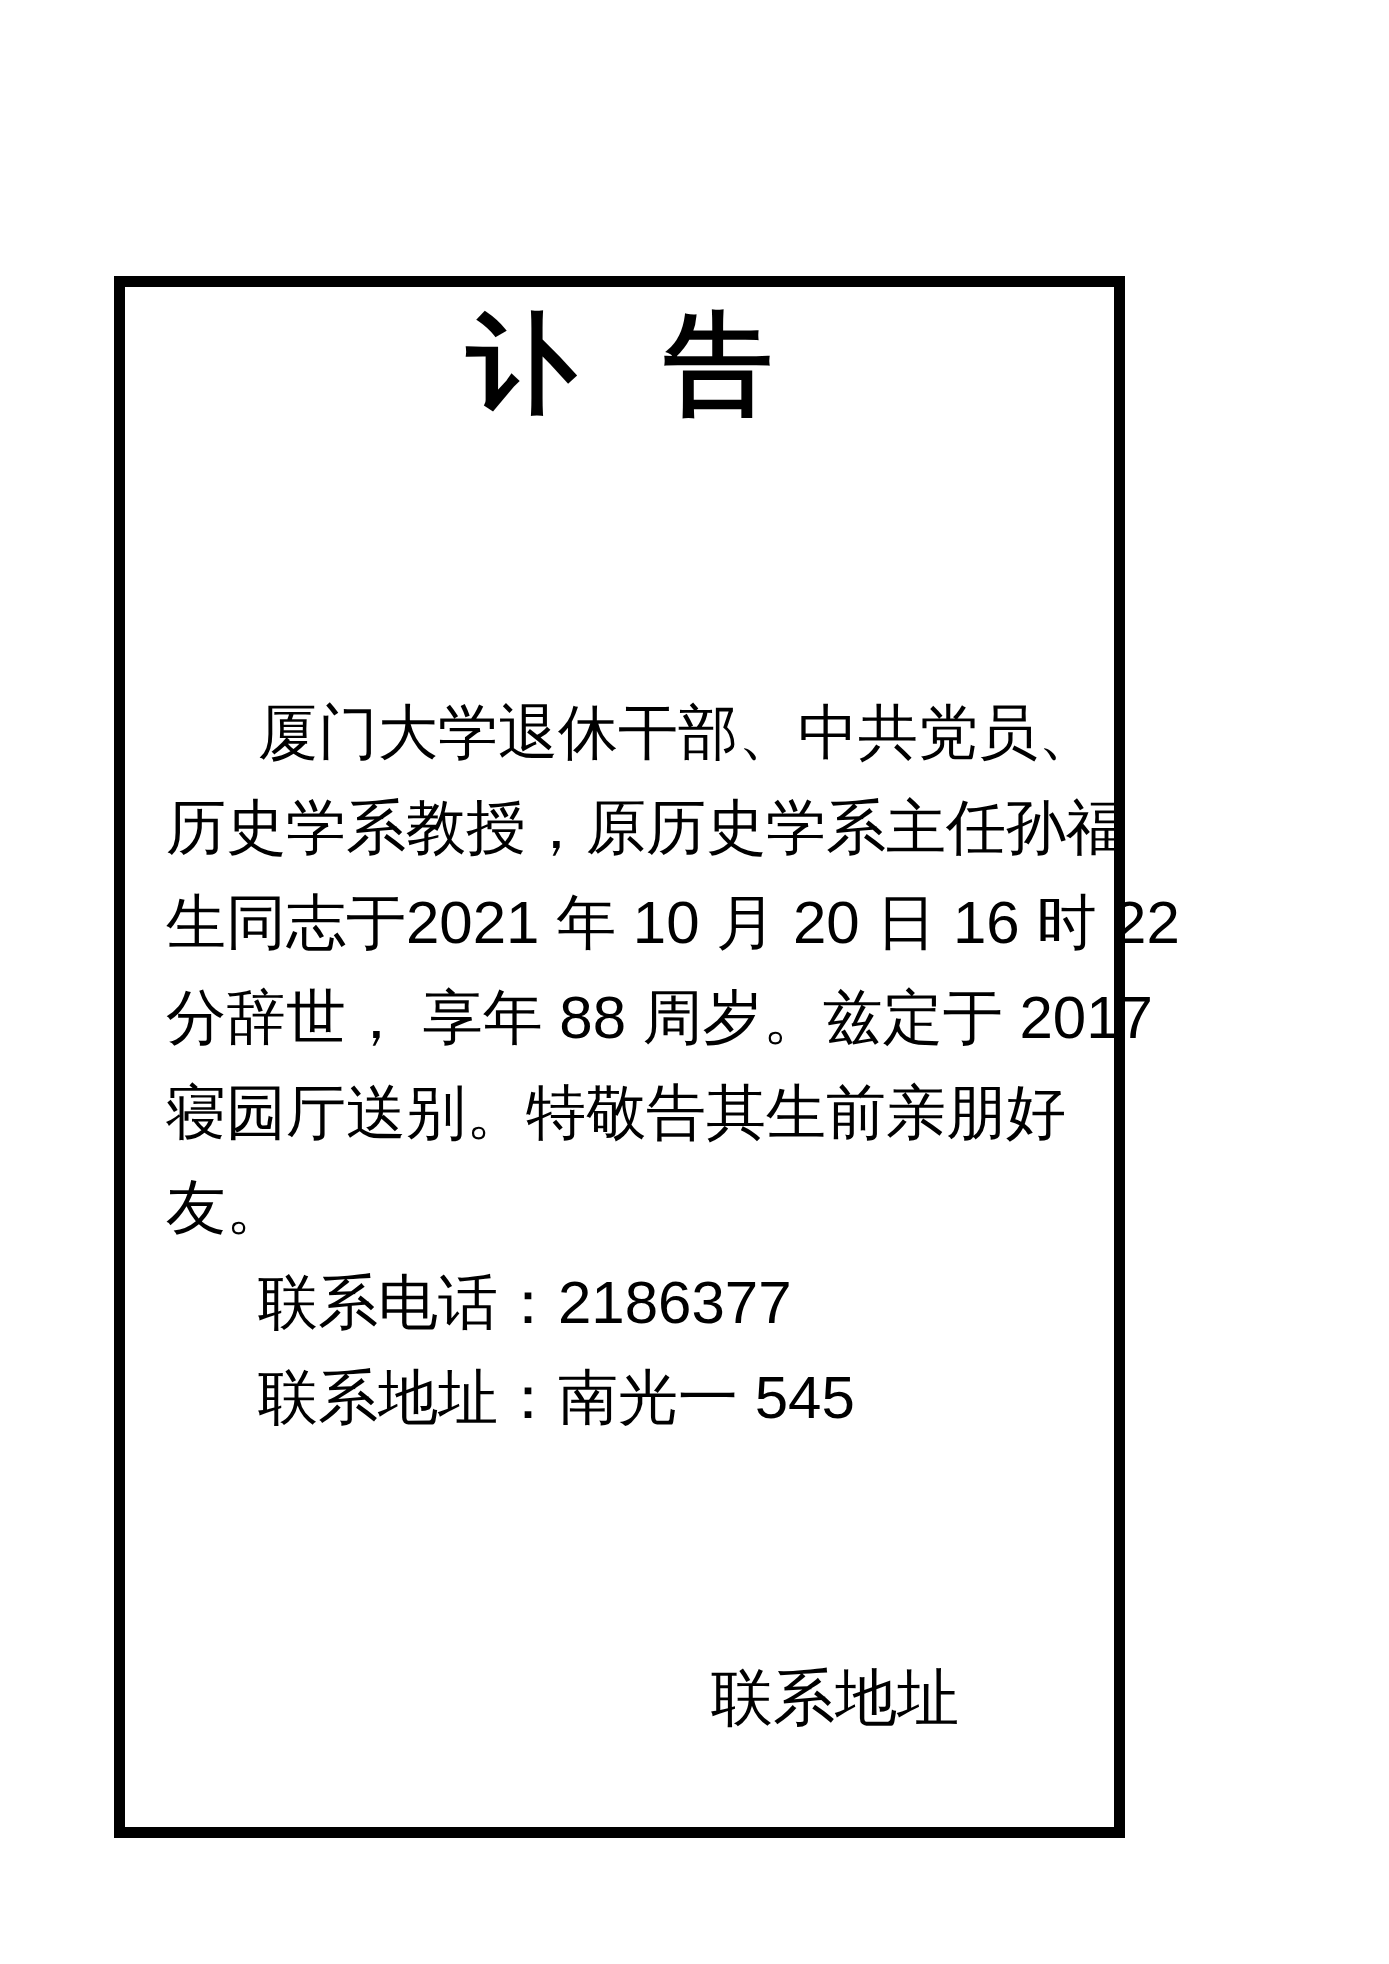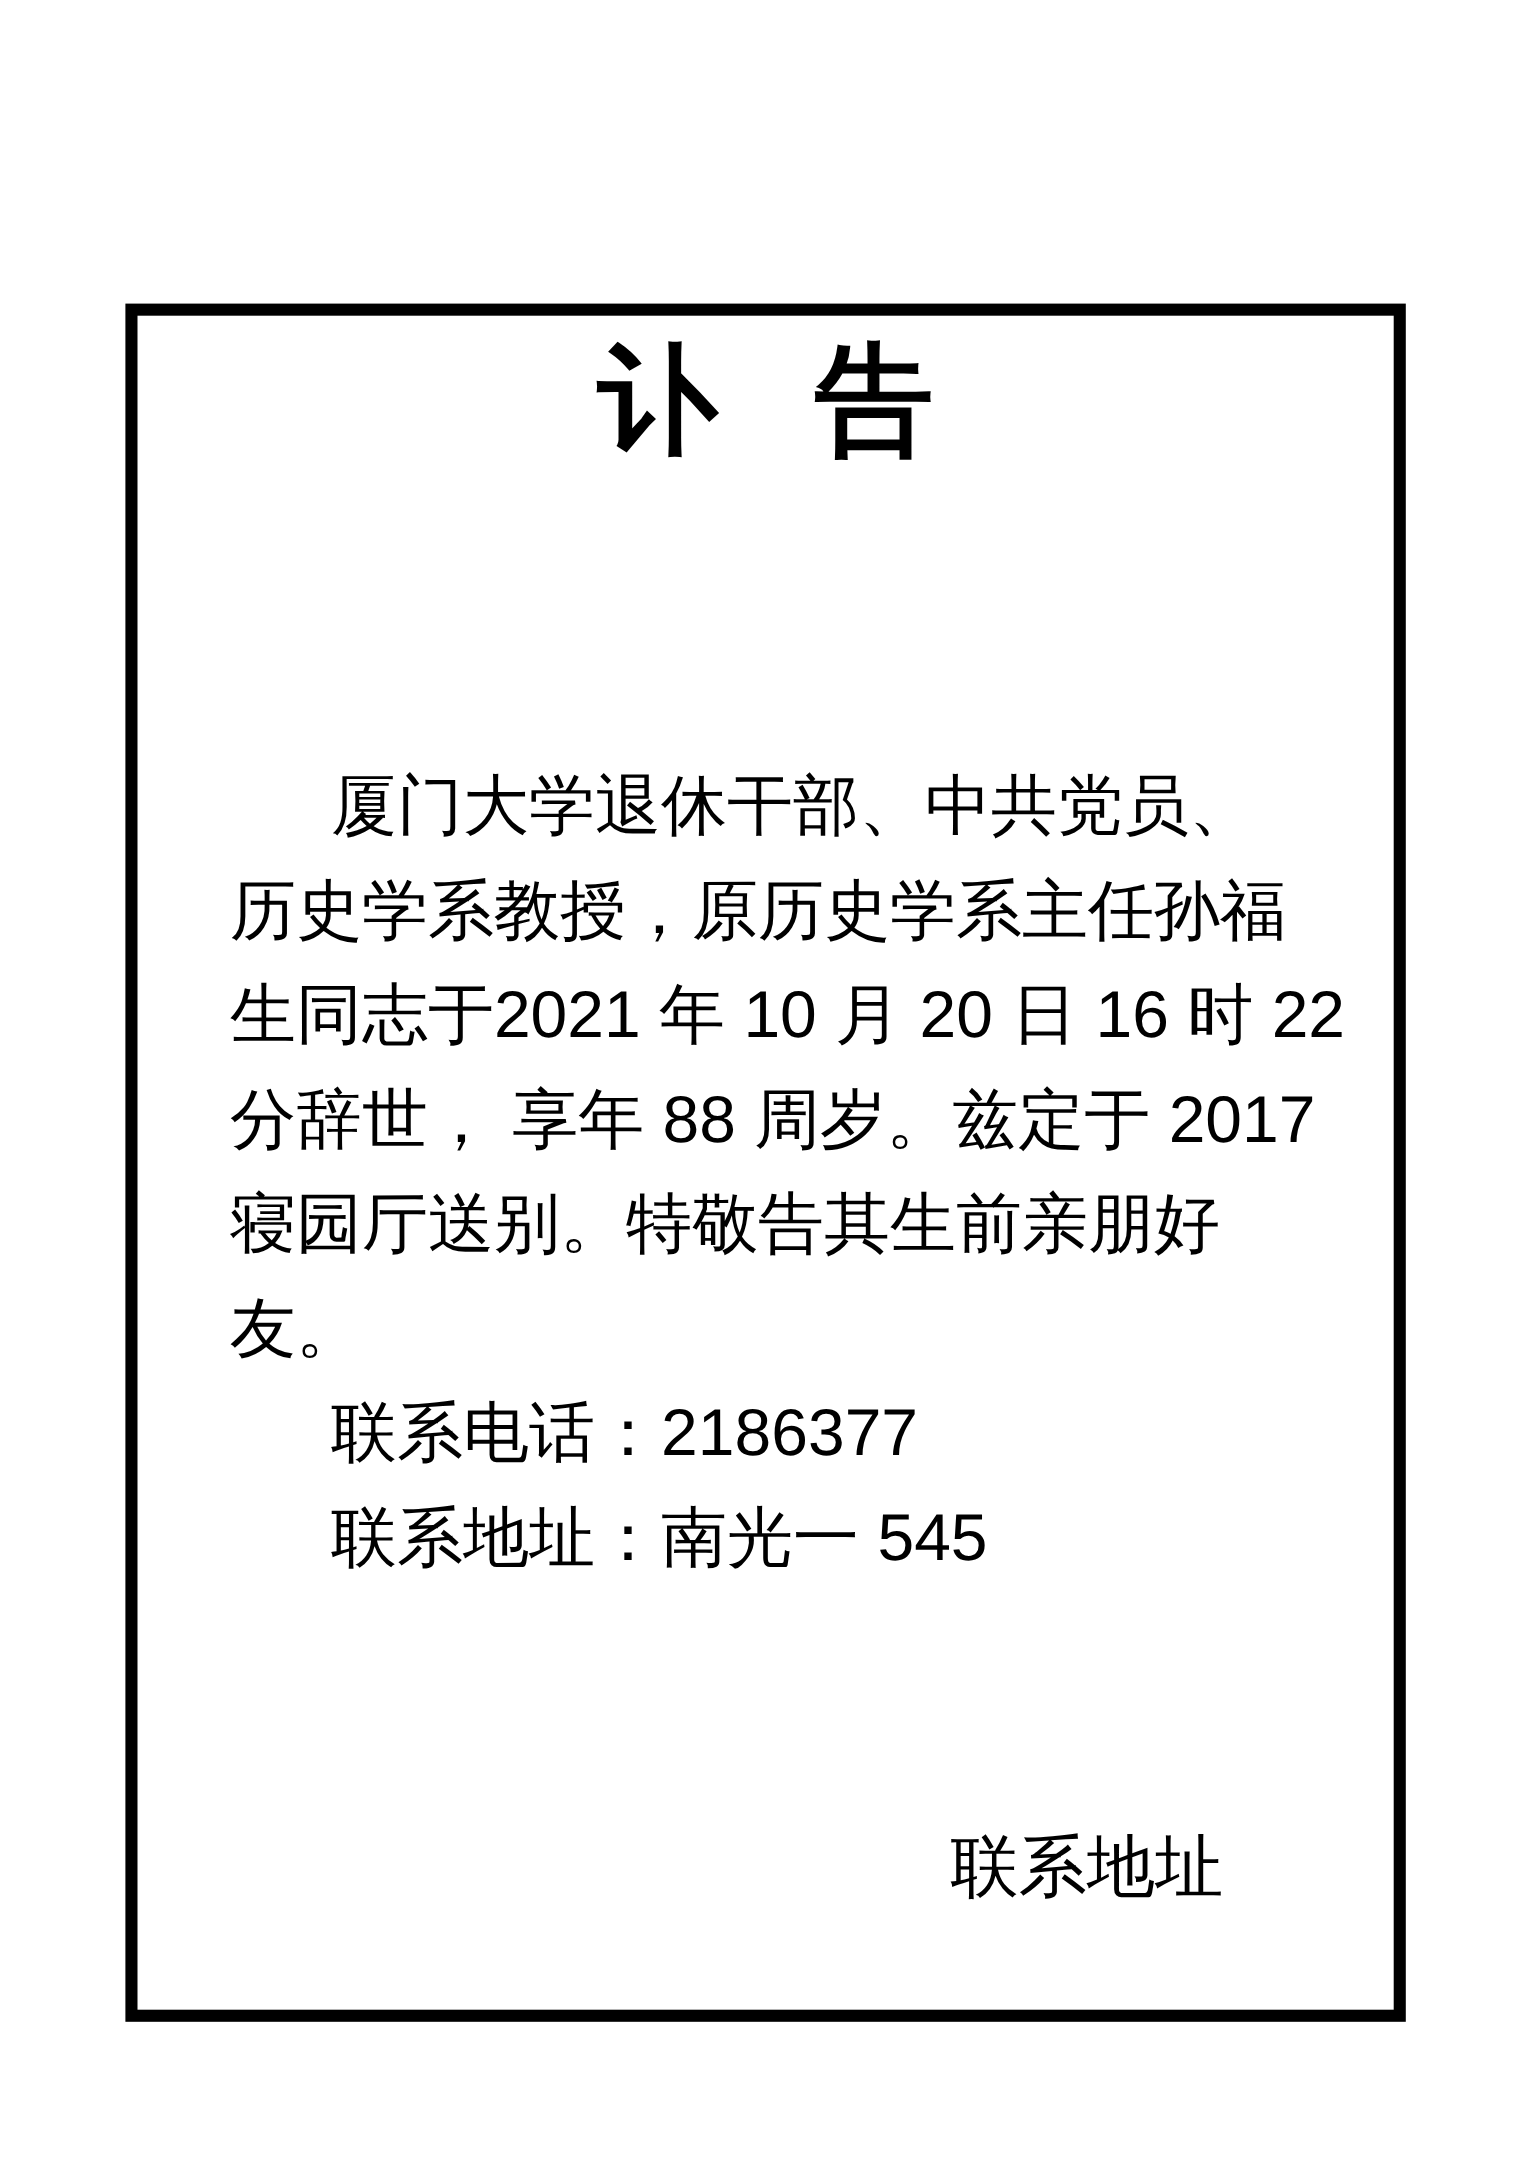--- a/index.html
+++ b/index.html
@@ -17,21 +17,21 @@
   }
   .page {
     position: absolute;
     inset: 0;
     background: #ffffff;
   }
   .notice-box {
     position: absolute;
     left: 114px;
     top: 276px;
-    width: 1164px;
+    width: 1011px;
     height: 1562px;
     border: 11px solid #000000;
     box-sizing: border-box;
     background: #ffffff;
   }
   .notice-title {
     position: absolute;
     top: 22px;
     left: 0;
     width: 100%;
@@ -47,21 +47,20 @@
     position: absolute;
     top: 398px;
     left: 41px;
     right: 10px;
     font-size: 60px;
     line-height: 95px;
     white-space: nowrap;
   }
   .body-line {
     height: 95px;
-    margin-left: 43px;
   }
   .indented {
     padding-left: 92px;
   }
   .signature {
     position: absolute;
     top: 1372px;
     right: 155px;
     font-size: 62px;
     line-height: 78px;

